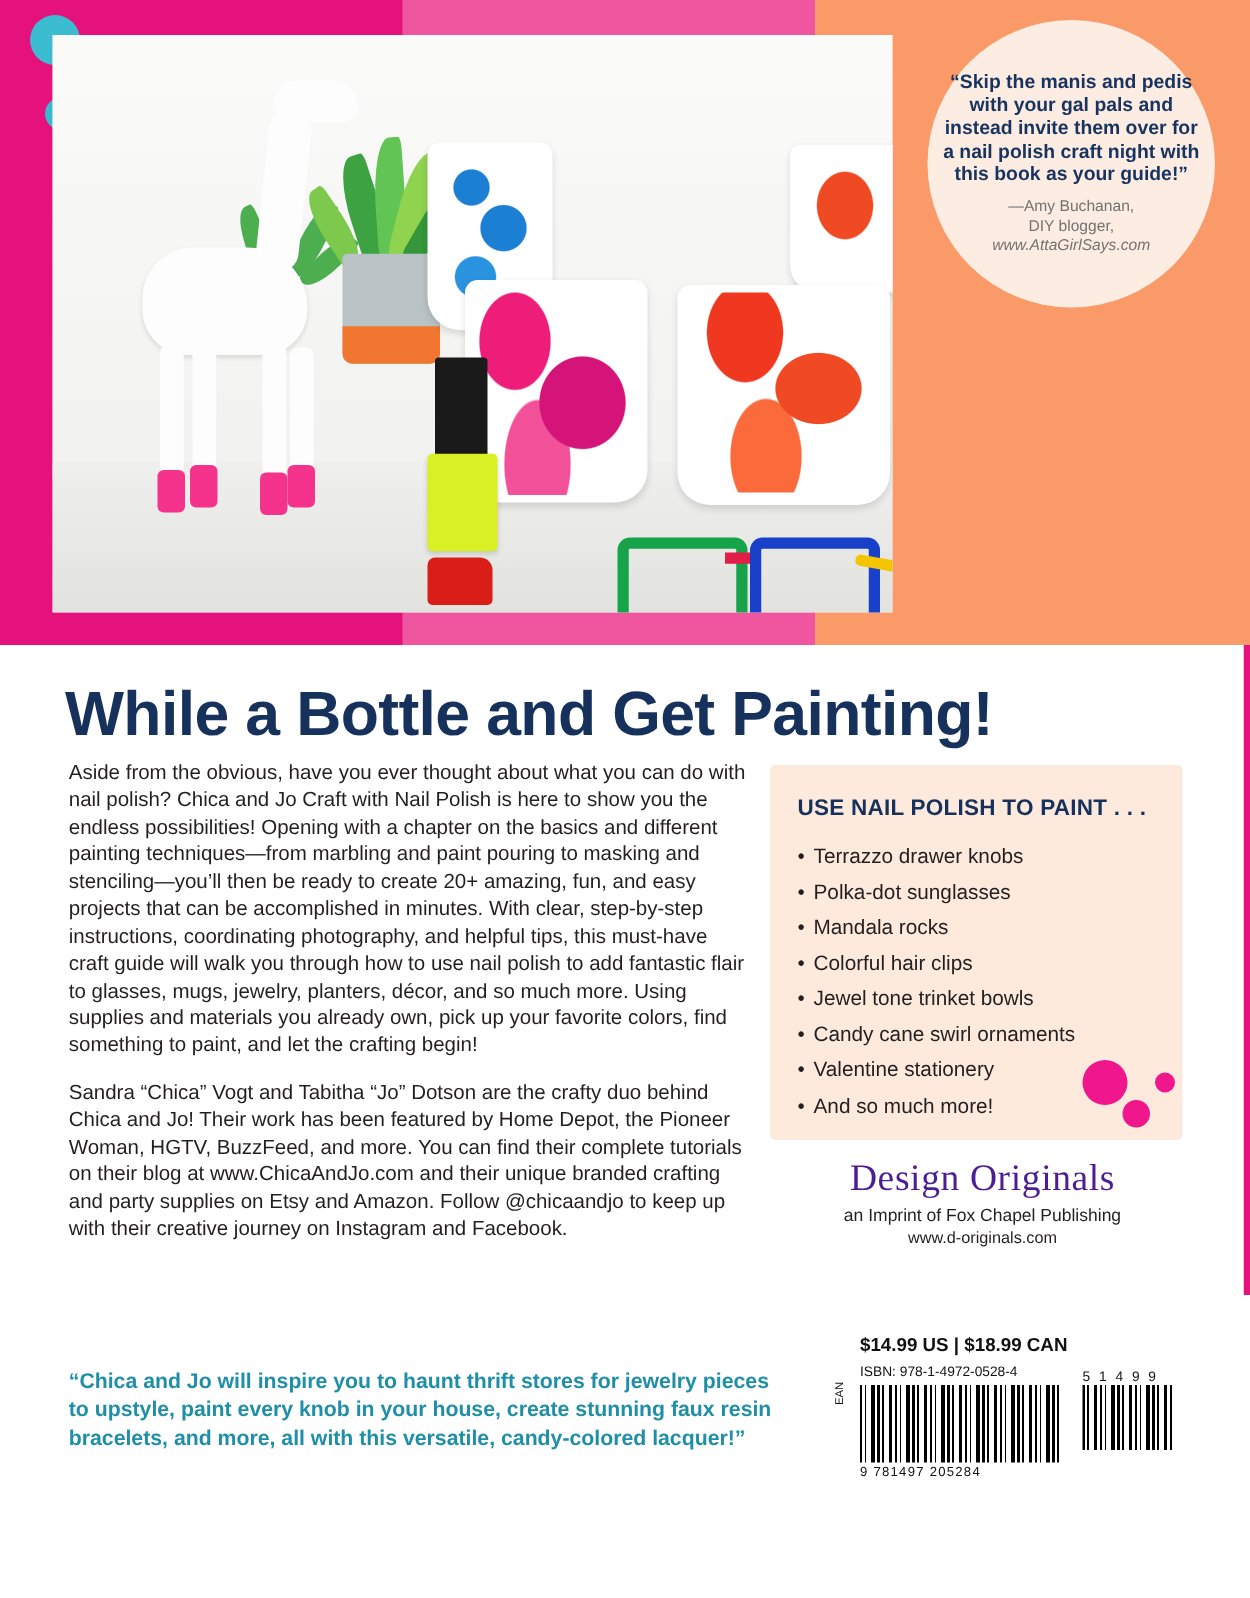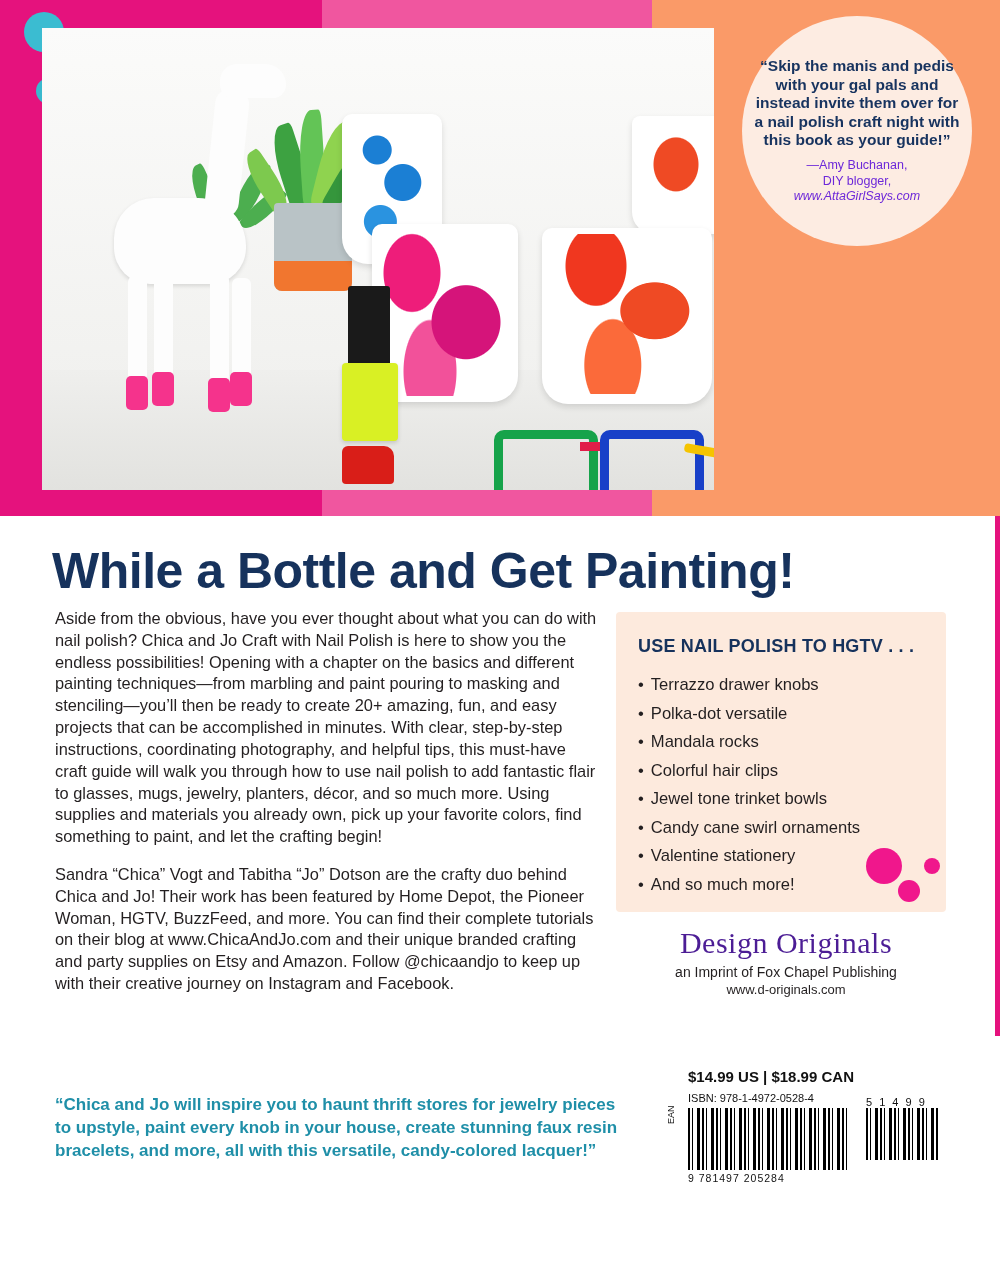--- a/index.html
+++ b/index.html
@@ -114,21 +114,21 @@
   
   .quote-circle{
     position:absolute;left:742px;top:16px;width:230px;height:230px;border-radius:50%;
     background:#fdece2;display:flex;flex-direction:column;align-items:center;justify-content:center;
     text-align:center;padding:12px;box-sizing:border-box;
   }
   .quote-circle .q-text{
     font-size:15.5px;line-height:1.2;color:#17335f;font-weight:bold;
   }
   .quote-circle .q-attr{
-    margin-top:8px;font-size:12.5px;line-height:1.25;color:#6d28d9;
+    margin-top:8px;font-size:12.5px;line-height:1.25;color:#737373;
   }
   .quote-circle .q-attr em{font-style:italic;}
 
   
   .bottom{
     position:absolute;left:0;top:516px;width:1000px;height:762px;background:#fff;
   }
   .headline{
     position:absolute;left:52px;top:26px;width:920px;
     font-size:50px;font-weight:bold;color:#16325c;letter-spacing:-0.5px;
@@ -279,24 +279,24 @@
   <div class="headline">While a Bottle and Get Painting!</div>
 
   <div class="body-col">
     <p>Aside from the obvious, have you ever thought about what you can do with nail polish? Chica and Jo Craft with Nail Polish is here to show you the endless possibilities! Opening with a chapter on the basics and different painting techniques—from marbling and paint pouring to masking and stenciling—you’ll then be ready to create 20+ amazing, fun, and easy projects that can be accomplished in minutes. With clear, step-by-step instructions, coordinating photography, and helpful tips, this must-have craft guide will walk you through how to use nail polish to add fantastic flair to glasses, mugs, jewelry, planters, décor, and so much more. Using supplies and materials you already own, pick up your favorite colors, find something to paint, and let the crafting begin!</p>
     <p>Sandra “Chica” Vogt and Tabitha “Jo” Dotson are the crafty duo behind Chica and Jo! Their work has been featured by Home Depot, the Pioneer Woman, HGTV, BuzzFeed, and more. You can find their complete tutorials on their blog at www.ChicaAndJo.com and their unique branded crafting and party supplies on Etsy and Amazon. Follow @chicaandjo to keep up with their creative journey on Instagram and Facebook.</p>
   </div>
 
   <div class="pull-quote">“Chica and Jo will inspire you to haunt thrift stores for jewelry pieces to upstyle, paint every knob in your house, create stunning faux resin bracelets, and more, all with this versatile, candy-colored lacquer!”</div>
 
   <div class="panel">
-    <h3>USE NAIL POLISH TO HGTV . . .</h3>
+    <h3>USE NAIL POLISH TO PAINT . . .</h3>
     <ul>
       <li>Terrazzo drawer knobs</li>
-      <li>Polka-dot versatile</li>
+      <li>Polka-dot sunglasses</li>
       <li>Mandala rocks</li>
       <li>Colorful hair clips</li>
       <li>Jewel tone trinket bowls</li>
       <li>Candy cane swirl ornaments</li>
       <li>Valentine stationery</li>
       <li>And so much more!</li>
     </ul>
     <div class="dot dot1"></div>
     <div class="dot dot2"></div>
     <div class="dot dot3"></div>

